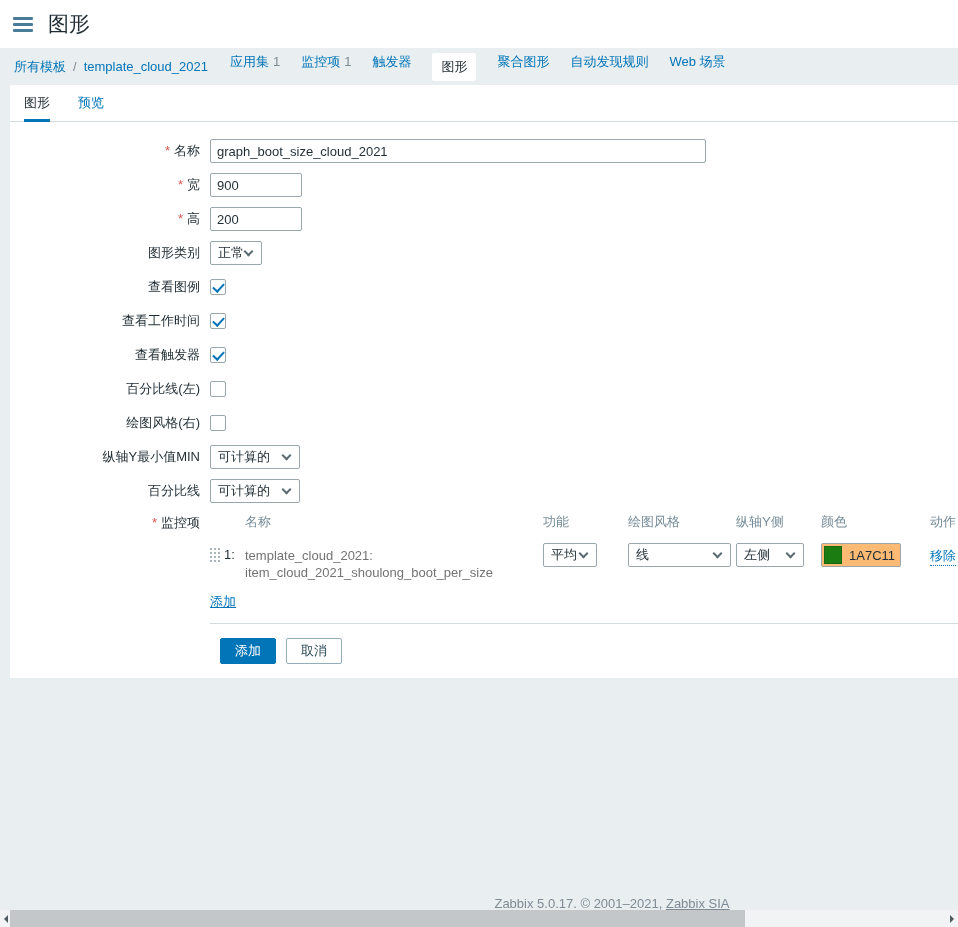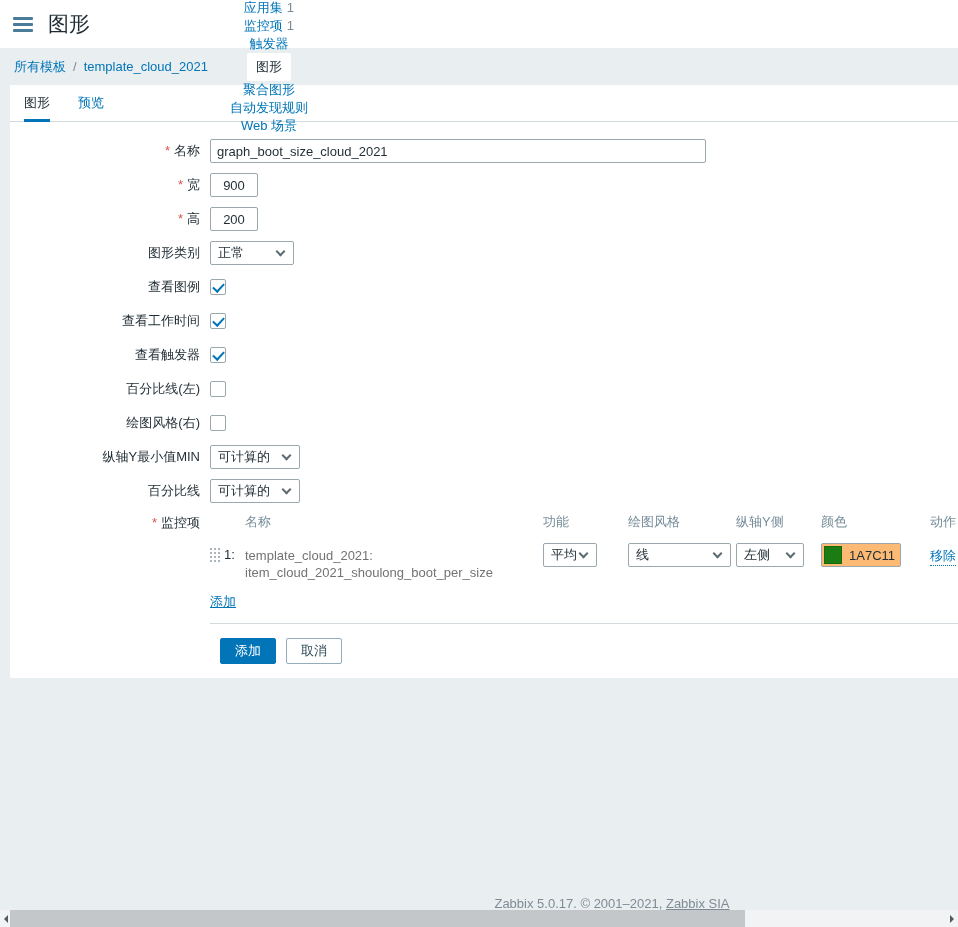--- a/index.html
+++ b/index.html
@@ -11,45 +11,45 @@
   
   .page-header { background:#fff; height:48px; display:flex; align-items:center; padding-left:13px; }
   .burger { width:20px; display:flex; flex-direction:column; gap:3px; cursor:pointer; }
   .burger i { display:block; height:3px; background:#4a7c99; border-radius:1px; }
   .page-title { font-size:21px; font-weight:400; color:#1f2c33; margin-left:15px; }
 
   
   .crumb-bar { background:#e9eef1; height:37px; display:flex; align-items:center; padding:0 14px; white-space:nowrap; }
   .crumb-bar a { color:#0275b8; text-decoration:none; }
   .crumb-sep { color:#7f8b94; margin:0 7px; }
-  .crumb-menu { display:flex; align-items:center; margin-left:22px;flex-direction:column; }
+  .crumb-menu { display:flex; margin-left:22px; }
   .crumb-menu .mitem { margin-right:21px; color:#0275b8; cursor:pointer; }
   .crumb-menu .count { color:#7f8b94; margin-left:4px; }
   .crumb-menu .mitem.active { background:#fff; color:#1f2c33; padding:5px 9px; border-radius:2px; cursor:default; }
 
   
   .card { background:#fff; margin:0 10px; min-height:575px; }
   .tabs { display:flex; padding:0 14px; border-bottom:1px solid #d4dbde; }
   .tab { padding:9px 0 7px; margin-right:28px; color:#0275b8; cursor:pointer; border-bottom:3px solid transparent; margin-bottom:-1px; }
   .tab.active { color:#1f2c33; border-bottom-color:#0275b8; cursor:default; }
 
   
   .gform { padding:17px 0 14px; }
   .frow { display:flex; align-items:center; min-height:24px; margin-bottom:10px; }
   .frow.top { align-items:flex-start; }
   .flabel { width:200px; flex-shrink:0; text-align:right; padding-right:10px; color:#1f2c33; line-height:24px; }
   .frow.top .flabel { line-height:17px; padding-top:1px; }
   .req::before { content:"*"; color:#d9534f; margin-right:4px; }
   input.txt { height:24px; border:1px solid #9aa7ad; border-radius:2px; padding:0 6px; font:13px "Liberation Sans",sans-serif; color:#1f2c33; background:#fff; }
   .w-name { width:496px; }
-  .w-num { width:48px; text-align:center; }
+  .w-num { width:92px; text-align:left; }
 
   .sel { display:inline-flex; align-items:center; height:24px; border:1px solid #9aa7ad; border-radius:2px; background:#fff; padding-left:7px; cursor:pointer; }
   .sel .chev { width:7px; height:7px; border-right:2px solid #5c6b72; border-bottom:2px solid #5c6b72; transform:rotate(45deg); margin:-4px 9px 0 auto; }
-  .sel-type { width:84px; }
+  .sel-type { width:52px; }
   .sel-calc { width:90px; }
 
   .checkbox { position:relative; width:16px; height:16px; border:1px solid #9aa7ad; border-radius:2px; background:#fff; cursor:pointer; }
   .checkbox.checked::after { content:""; position:absolute; left:2px; top:3px; width:9px; height:5px; border-left:2px solid #0275b8; border-bottom:2px solid #0275b8; transform:rotate(-47deg); }
 
   
   .items-wrap { flex:1; border-bottom:1px solid #d4dbde; padding-bottom:12px; }
   .items-grid { display:grid; grid-template-columns:14px 21px 298px 85px 108px 85px 109px 1fr; align-items:start; }
   .ithead { color:#768d99; padding-bottom:12px; }
   .drag { display:grid; grid-template-columns:repeat(3,2px); grid-auto-rows:2px; gap:2px; margin-top:5px; cursor:grab; }

